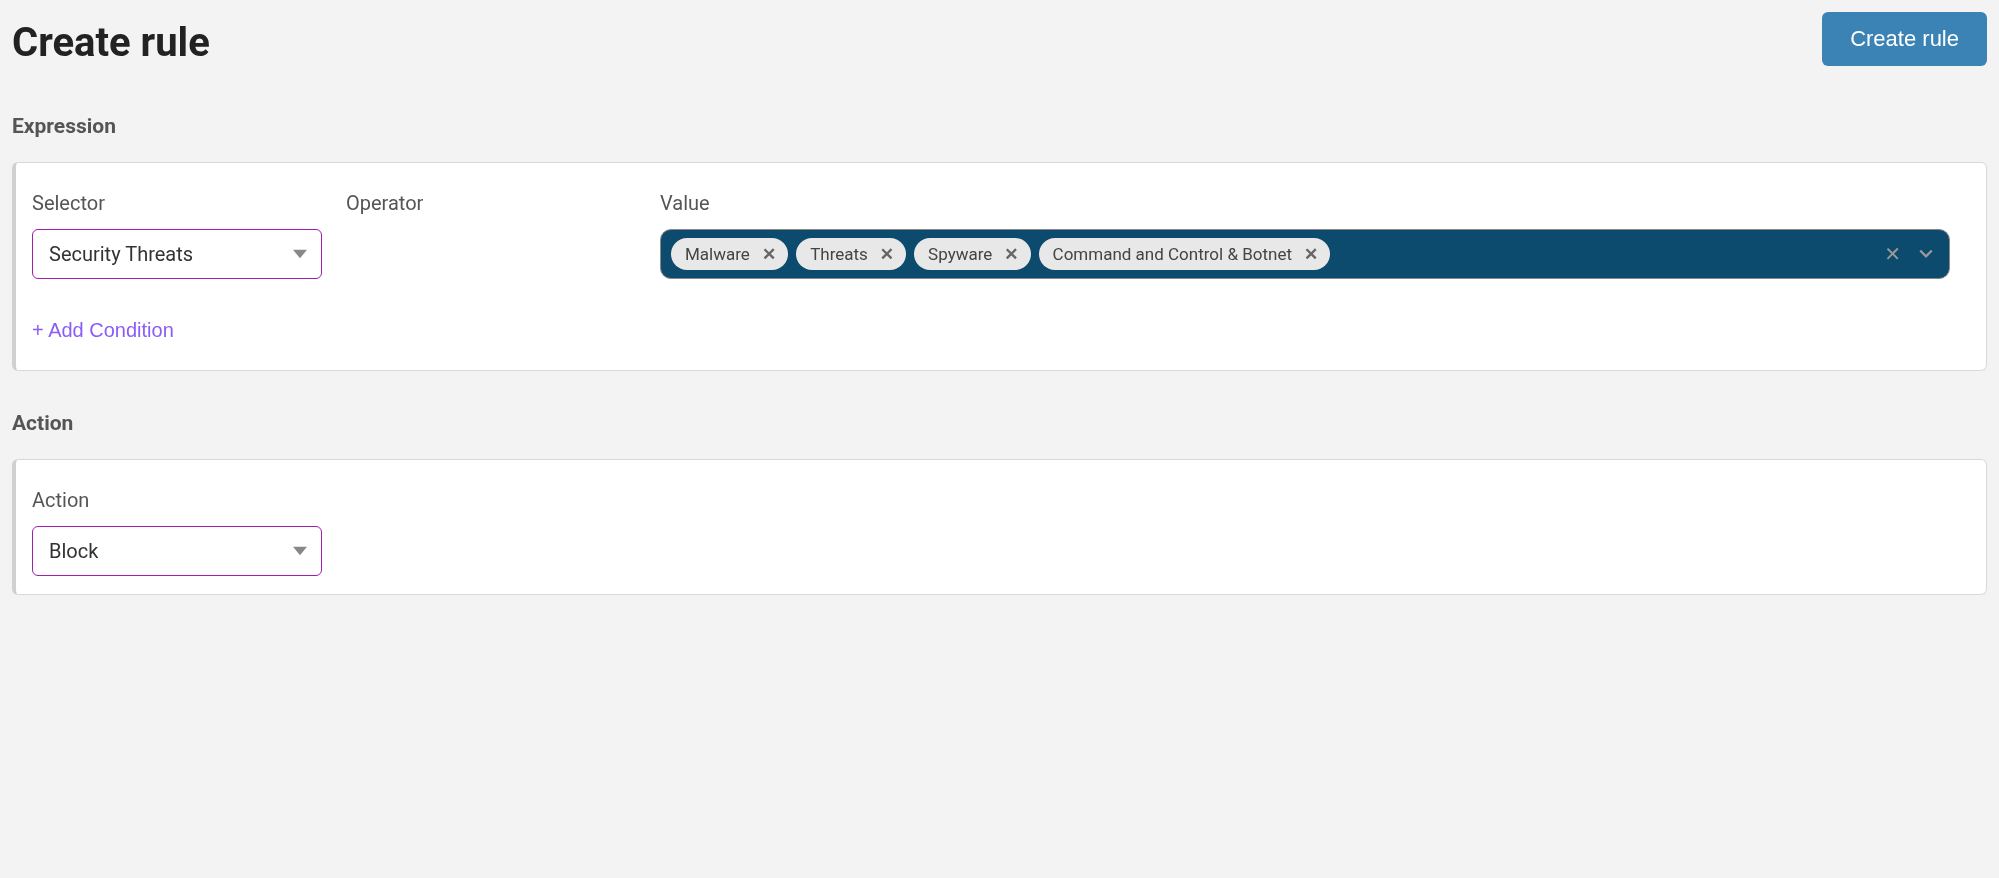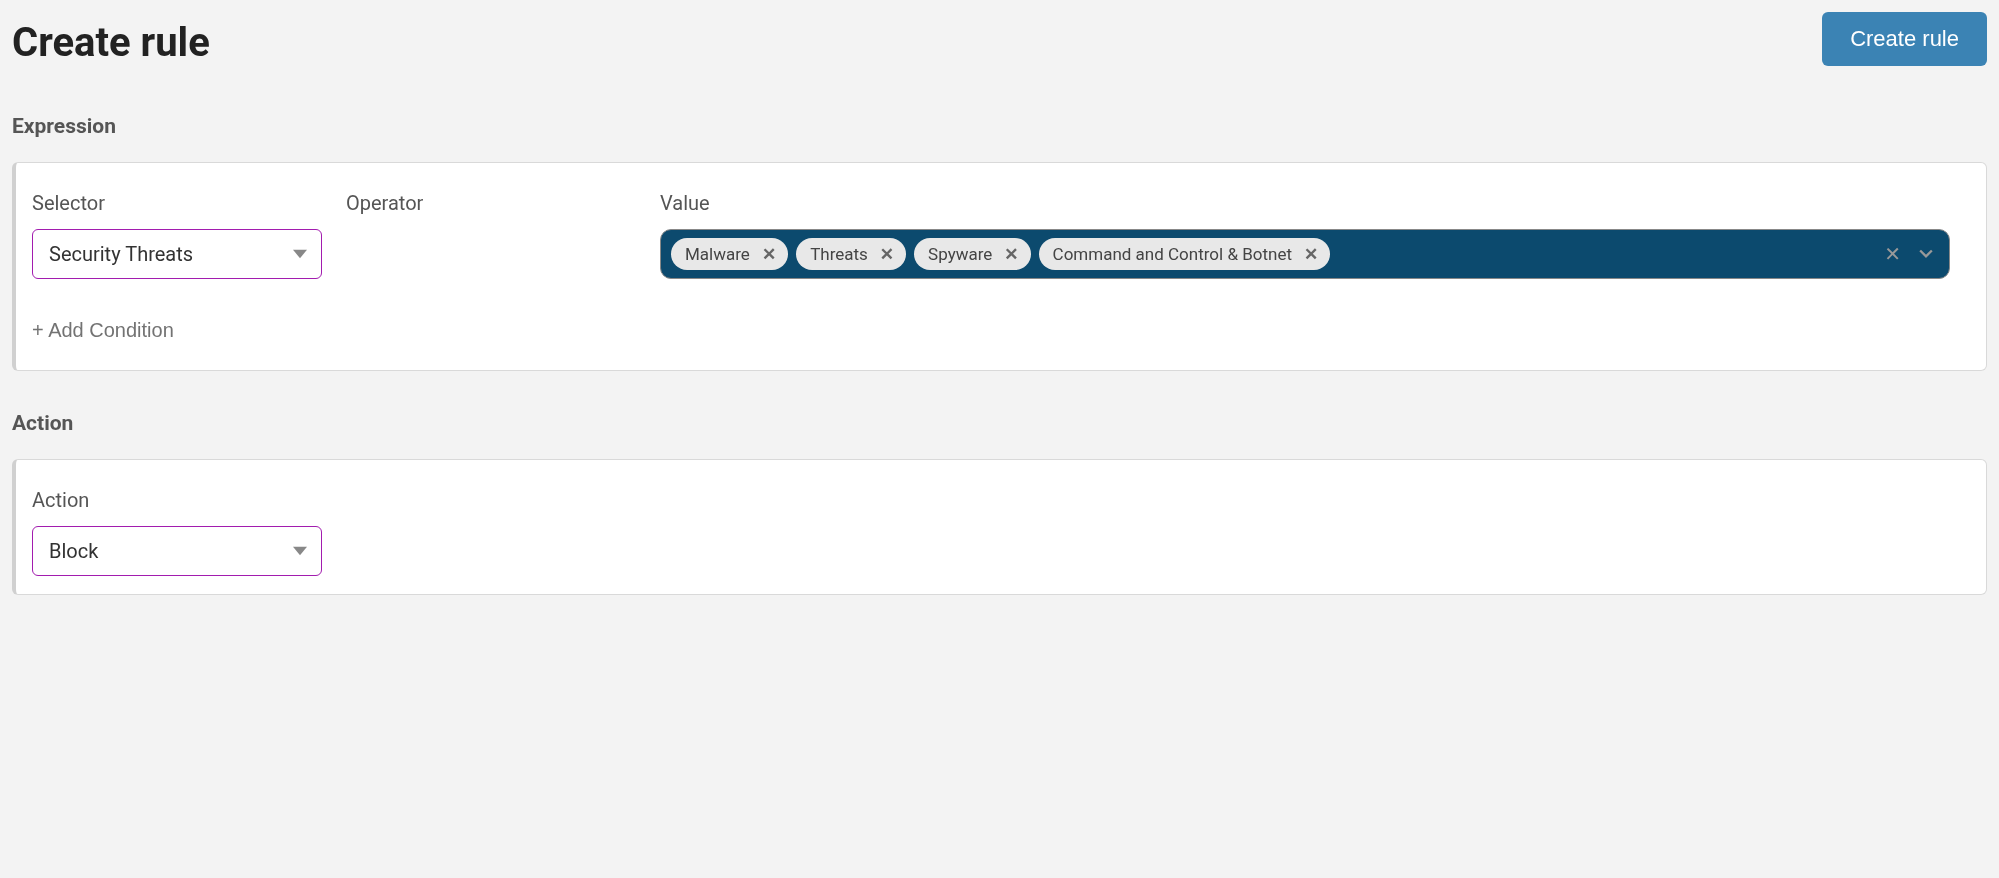--- a/index.html
+++ b/index.html
@@ -134,21 +134,21 @@
     .ms-caret {
       position: absolute;
       right: 16px;
       top: 50%;
       transform: translateY(-50%);
       color: #999;
       cursor: pointer;
     }
     .add-condition {
       margin-top: 40px;
-      color: #737373;
+      color: #8b5cf6;
       font-size: 20px;
       cursor: pointer;
       display: inline-block;
       background: none;
       border: none;
       padding: 0;
     }
     .field-action { width: 290px; }
     svg.caret-svg { width: 14px; height: 14px; display: block; }
   </style>

